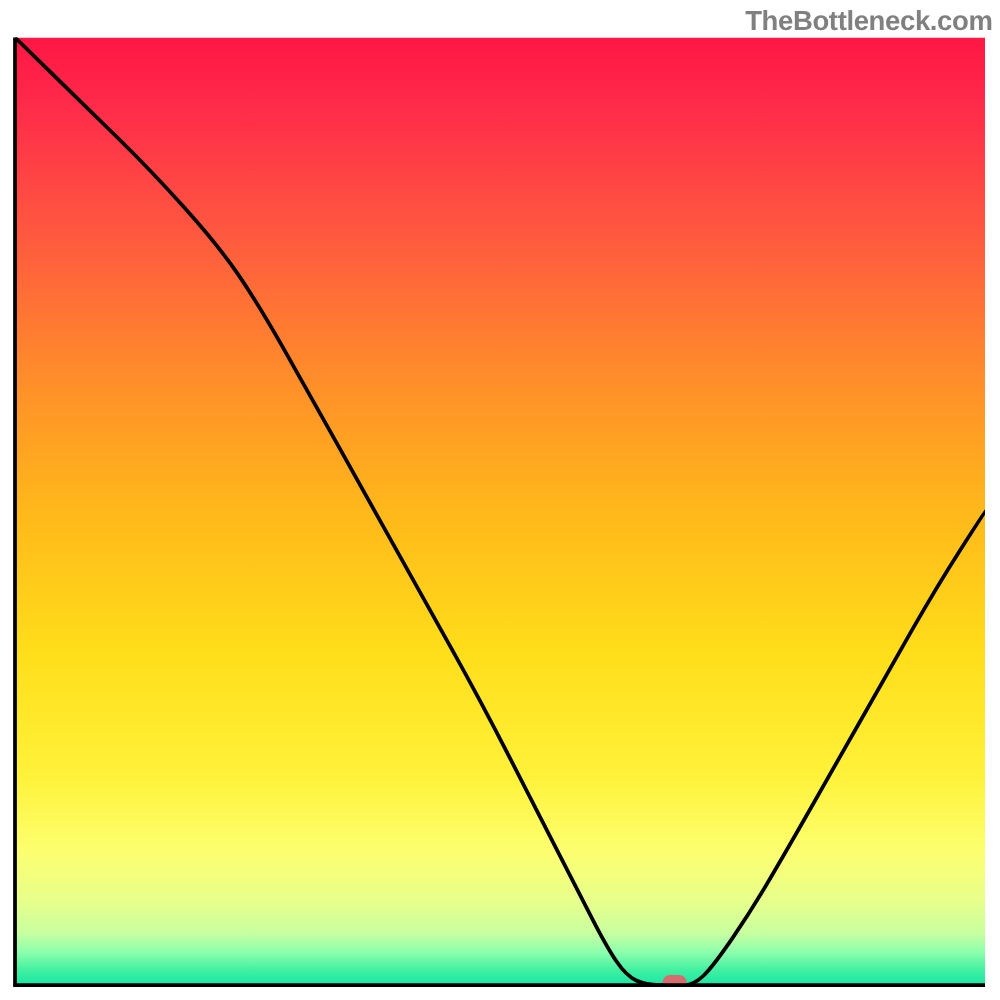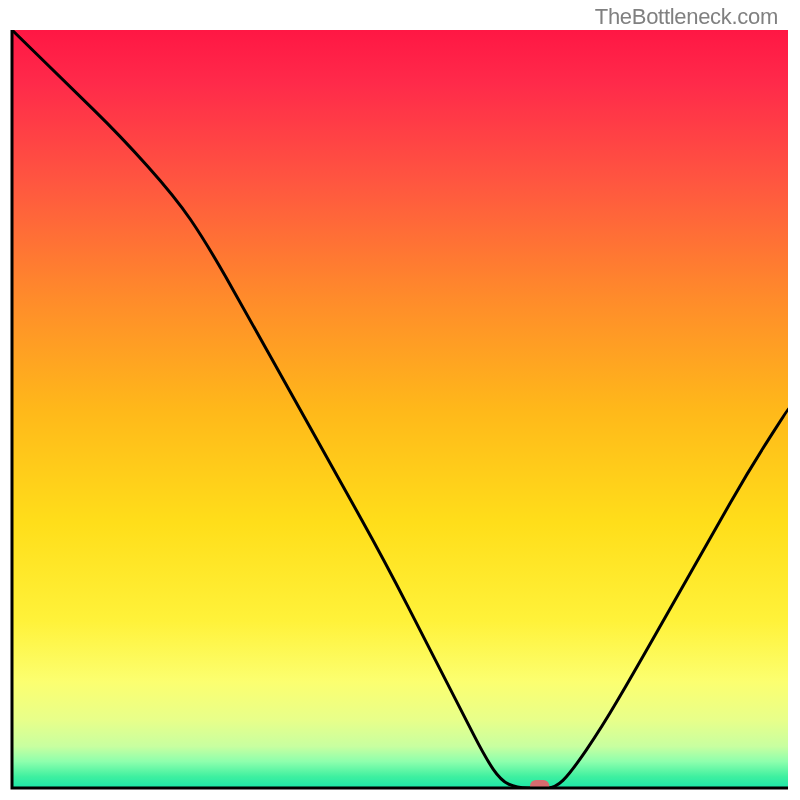--- a/index.html
+++ b/index.html
@@ -11,23 +11,23 @@
     font-family: Arial, Helvetica, sans-serif;
   }
   .container {
     position: relative;
     width: 800px;
     height: 800px;
   }
   .watermark {
     position: absolute;
     top: 4px;
-    right: 22px;
+    right: 6px;
     font-size: 22px;
-    font-weight: 400;
+    font-weight: 700;
     color: #808080;
     letter-spacing: -0.3px;
   }
   svg.chart {
     position: absolute;
     top: 0;
     left: 0;
     width: 800px;
     height: 800px;
   }

